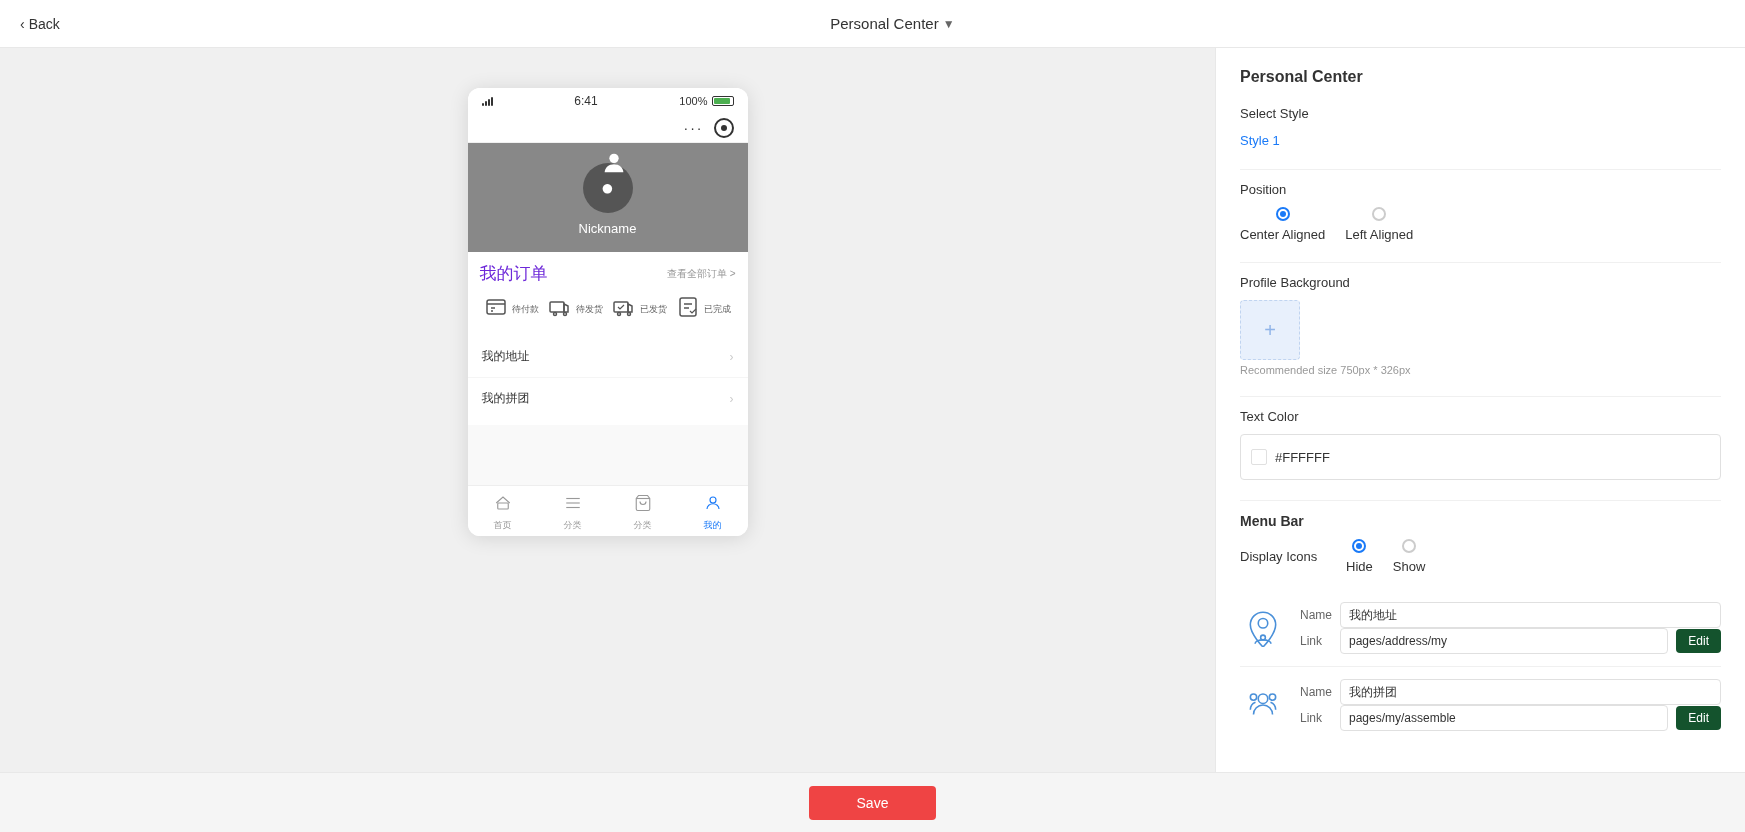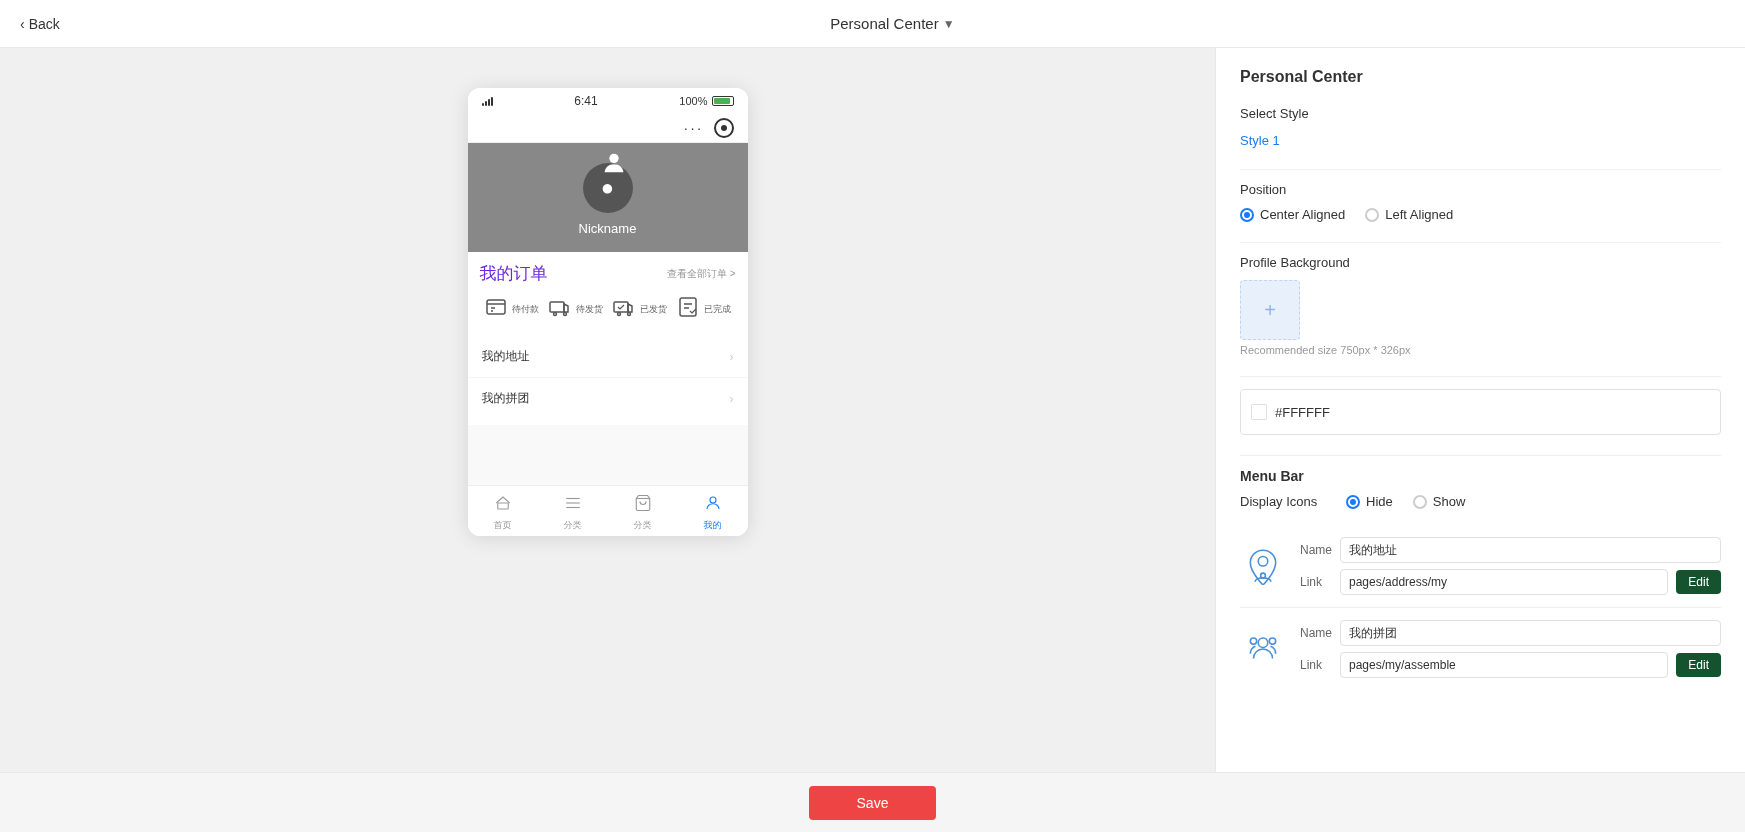--- a/index.html
+++ b/index.html
@@ -248,20 +248,21 @@
       align-items: center;
       gap: 20px;
     }
     .radio-option {
       display: flex;
       align-items: center;
       gap: 6px;
       cursor: pointer;
       font-size: 13px;
       color: #333;
+      flex-direction: column;
     }
     .radio-dot {
       width: 14px;
       height: 14px;
       border-radius: 50%;
       border: 2px solid #ccc;
       display: flex;
       align-items: center;
       justify-content: center;
       flex-shrink: 0;
@@ -358,21 +359,20 @@
       justify-content: center;
     }
     .menu-entry-icon svg {
       width: 38px;
       height: 38px;
     }
     .menu-entry-fields {
       flex: 1;
       display: flex;
       flex-direction: column;
-      gap: 6px;
     }
     .field-row {
       display: flex;
       align-items: center;
       gap: 8px;
     }
     .field-label {
       font-size: 12px;
       color: #666;
       width: 32px;
@@ -629,20 +629,21 @@
       <div class="section-label">Profile Background</div>
       <div class="bg-upload">
         <span>+</span>
       </div>
       <div class="bg-hint">Recommended size 750px * 326px</div>
     </div>
 
     <hr class="divider-line">
 
     <div class="section-block">
+      <div class="section-label">Text Color</div>
       <div class="color-input-wrap">
         <div class="color-swatch"></div>
         <span class="color-value">#FFFFFF</span>
       </div>
     </div>
 
     <hr class="divider-line">
 
     <div class="menu-bar-section">
       <div class="menu-bar-title">Menu Bar</div>

